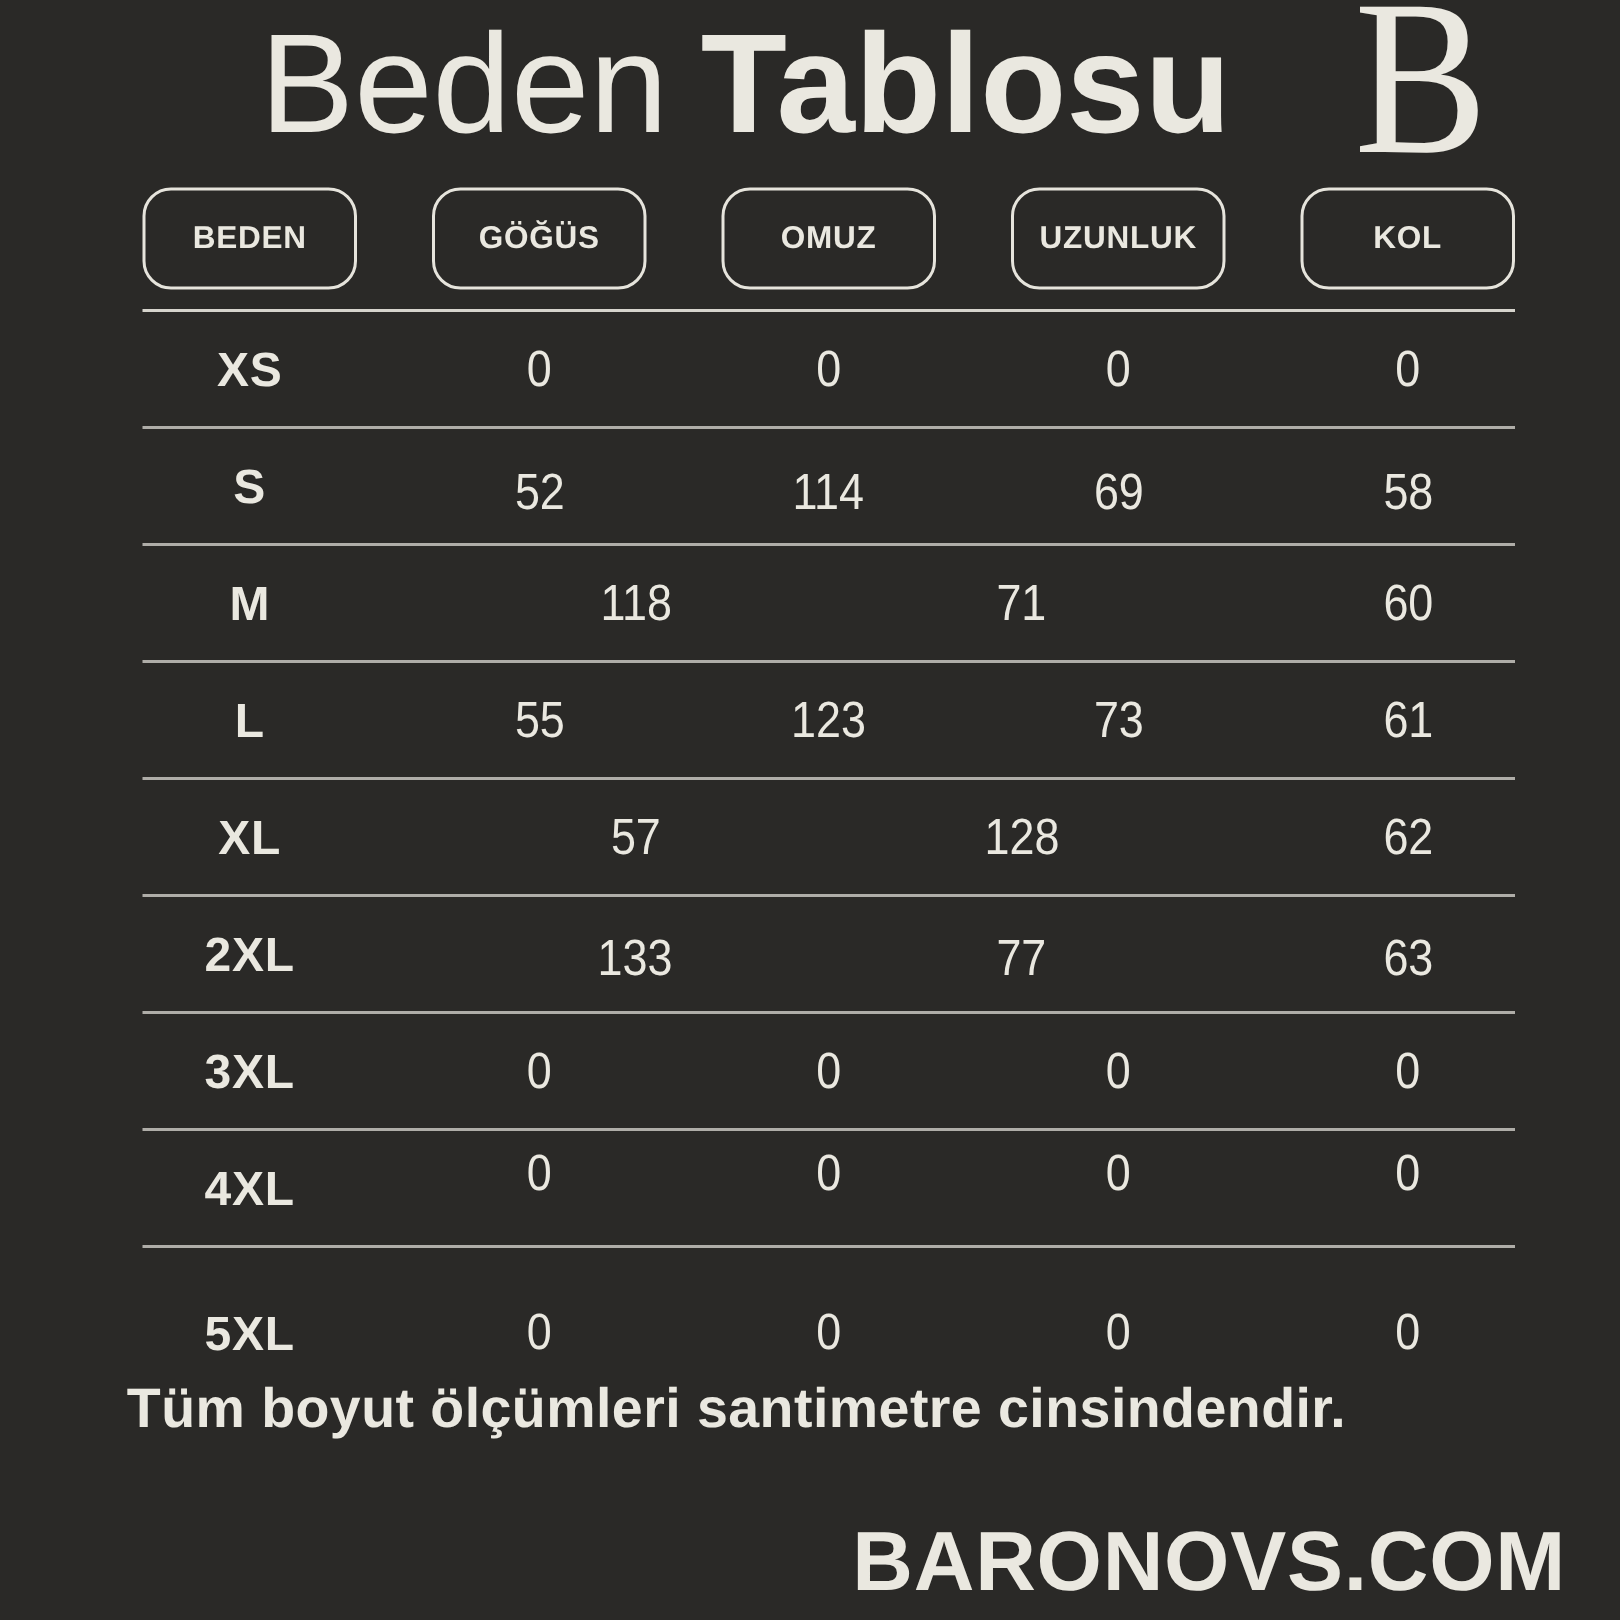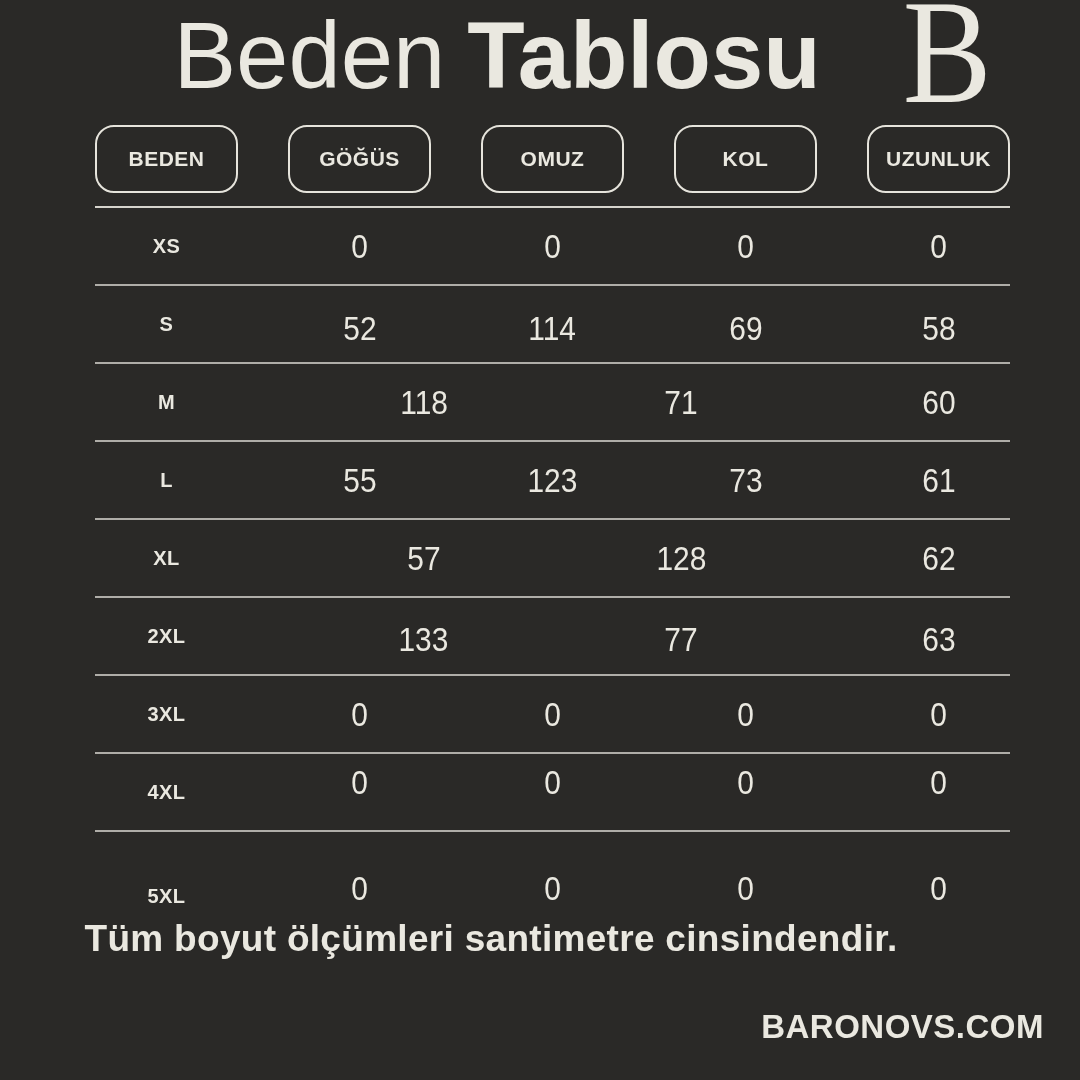--- a/index.html
+++ b/index.html
@@ -84,21 +84,21 @@
     justify-content: space-between;
     align-items: center;
     border-bottom: 2px solid rgba(232,230,223,0.7);
   }
   .row:last-child { border-bottom: none; align-items: flex-end; }
   .cell {
     width: 143px;
     text-align: center;
   }
   .size-label {
-    font-size: 20px;
+    font-size: 32px;
     font-weight: 700;
     letter-spacing: 0.5px;
   }
   .val {
     display: inline-block;
     font-size: 34px;
     font-weight: 400;
     transform: scaleX(0.88);
   }
   
@@ -114,21 +114,21 @@
     width: 982px;
     text-align: center;
     font-size: 37px;
     font-weight: 700;
     letter-spacing: 0.3px;
   }
   .brand {
     position: absolute;
     top: 1008px;
     right: 36px;
-    font-size: 33px;
+    font-size: 56px;
     font-weight: 700;
     letter-spacing: 0.5px;
   }
 </style>
 </head>
 <body>
 
 <div class="canvas">
 
   <div class="title-bar">
@@ -140,24 +140,24 @@
     <div class="pill">
         <span>BEDEN</span>
       </div>
     <div class="pill">
         <span>GÖĞÜS</span>
       </div>
     <div class="pill">
         <span>OMUZ</span>
       </div>
     <div class="pill">
+        <span>UZUNLUK</span>
+      </div>
+    <div class="pill">
         <span>KOL</span>
-      </div>
-    <div class="pill">
-        <span>UZUNLUK</span>
       </div>
   </div>
 
   <div class="rows">
 
     <div class="row row-xs">
       <div class="cell size-label">XS</div>
       <div class="cell"><span class="val">0</span></div>
       <div class="cell"><span class="val">0</span></div>
       <div class="cell"><span class="val">0</span></div>

